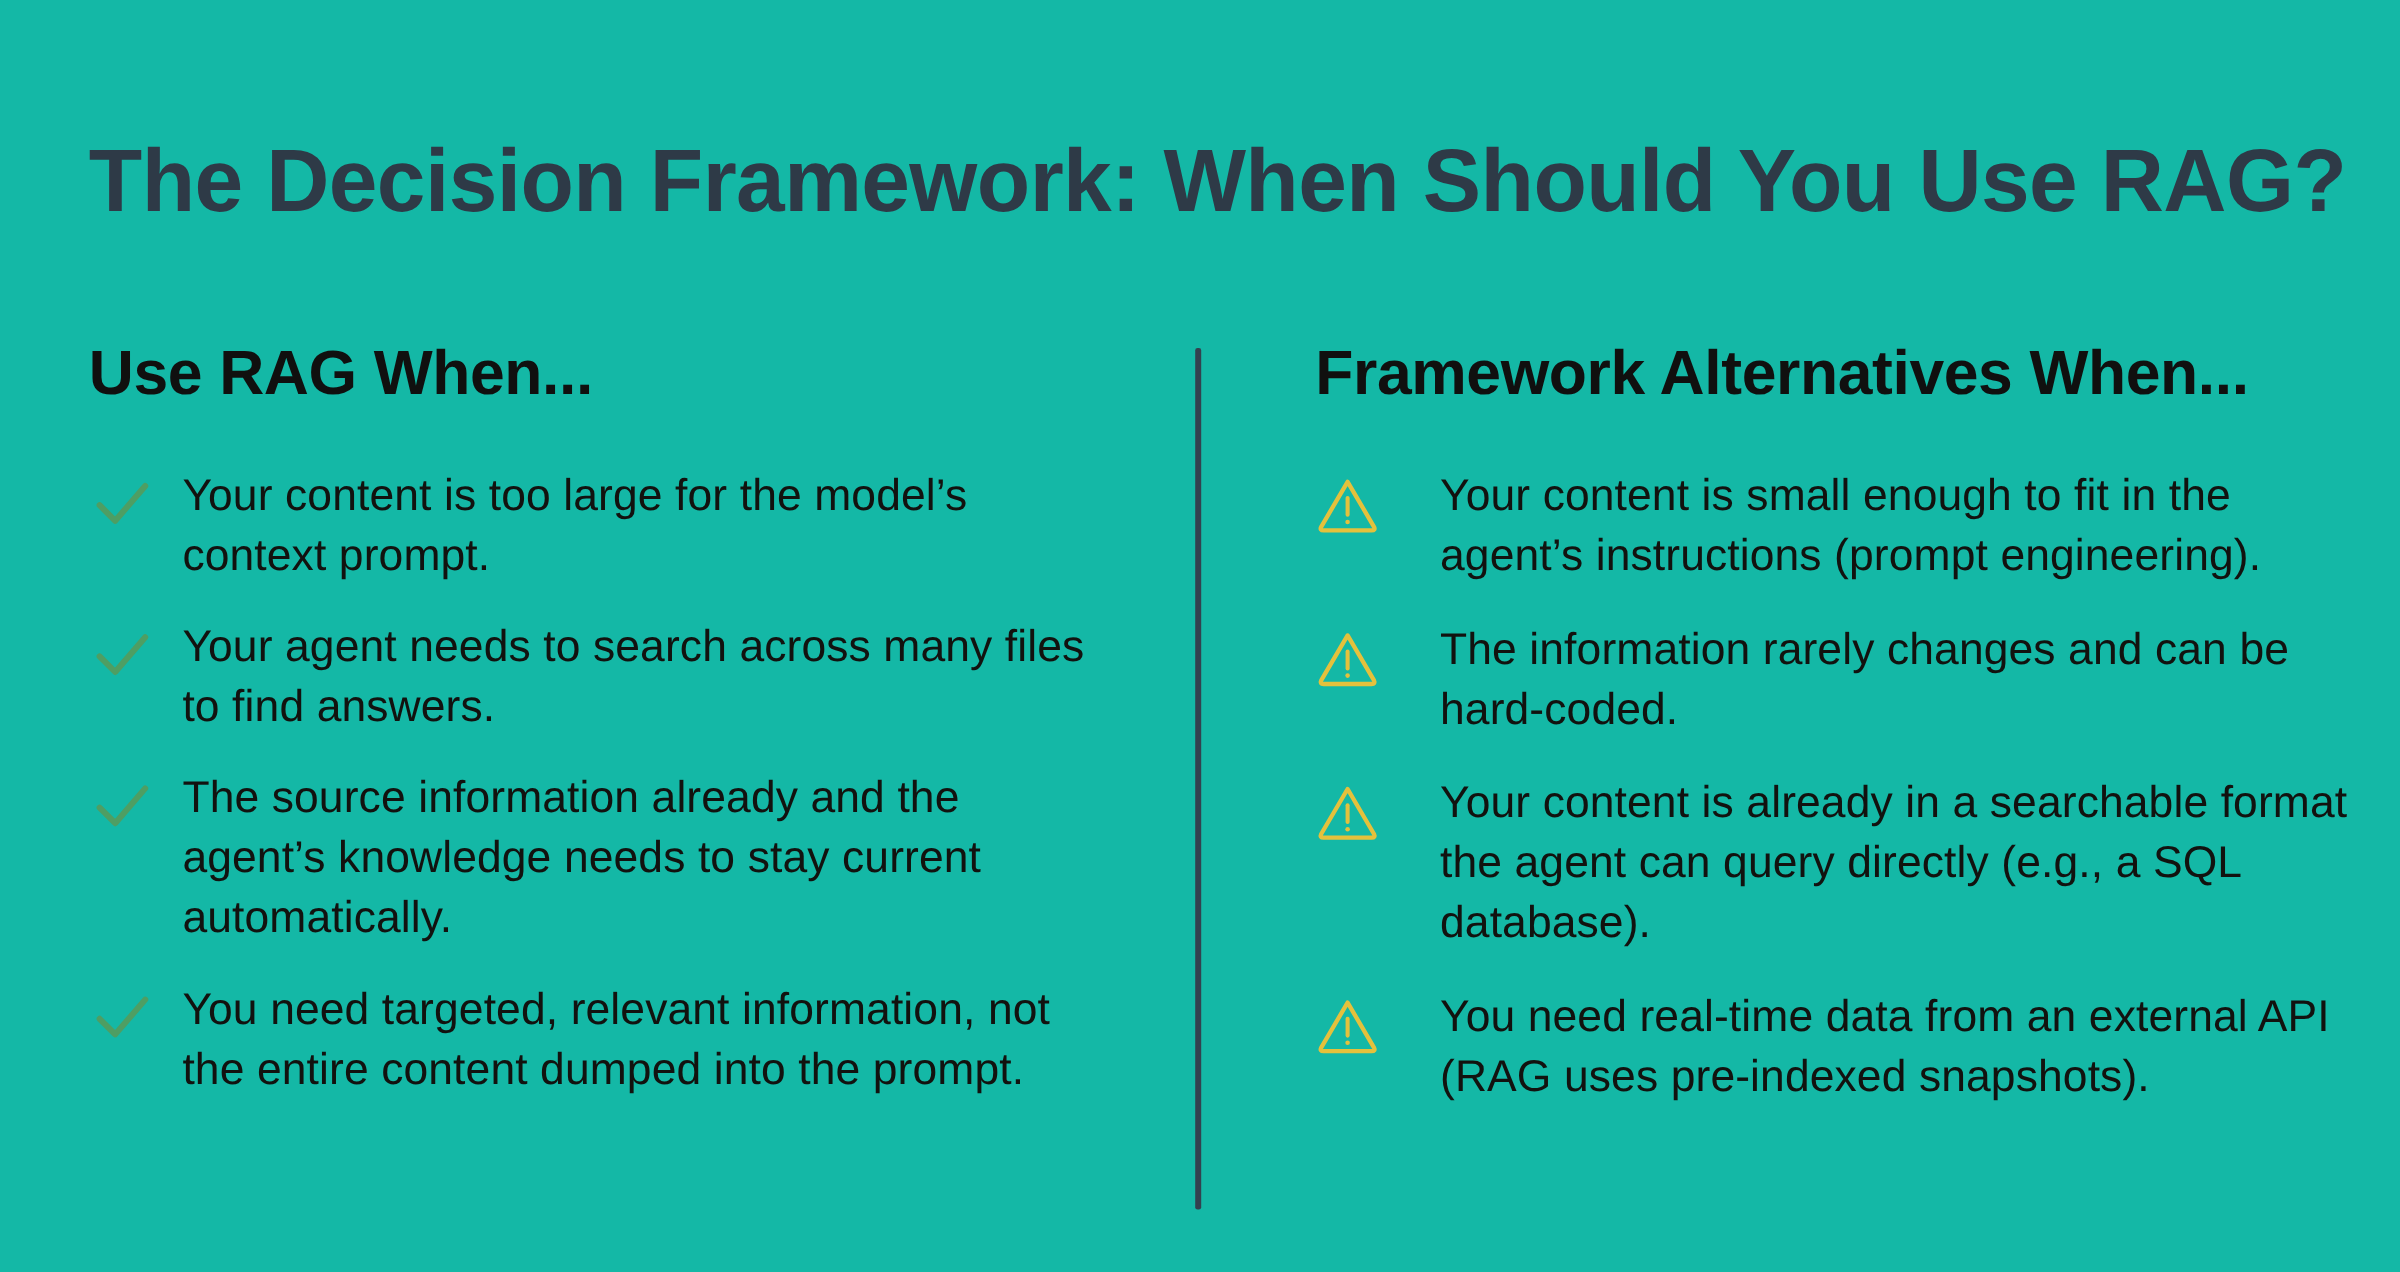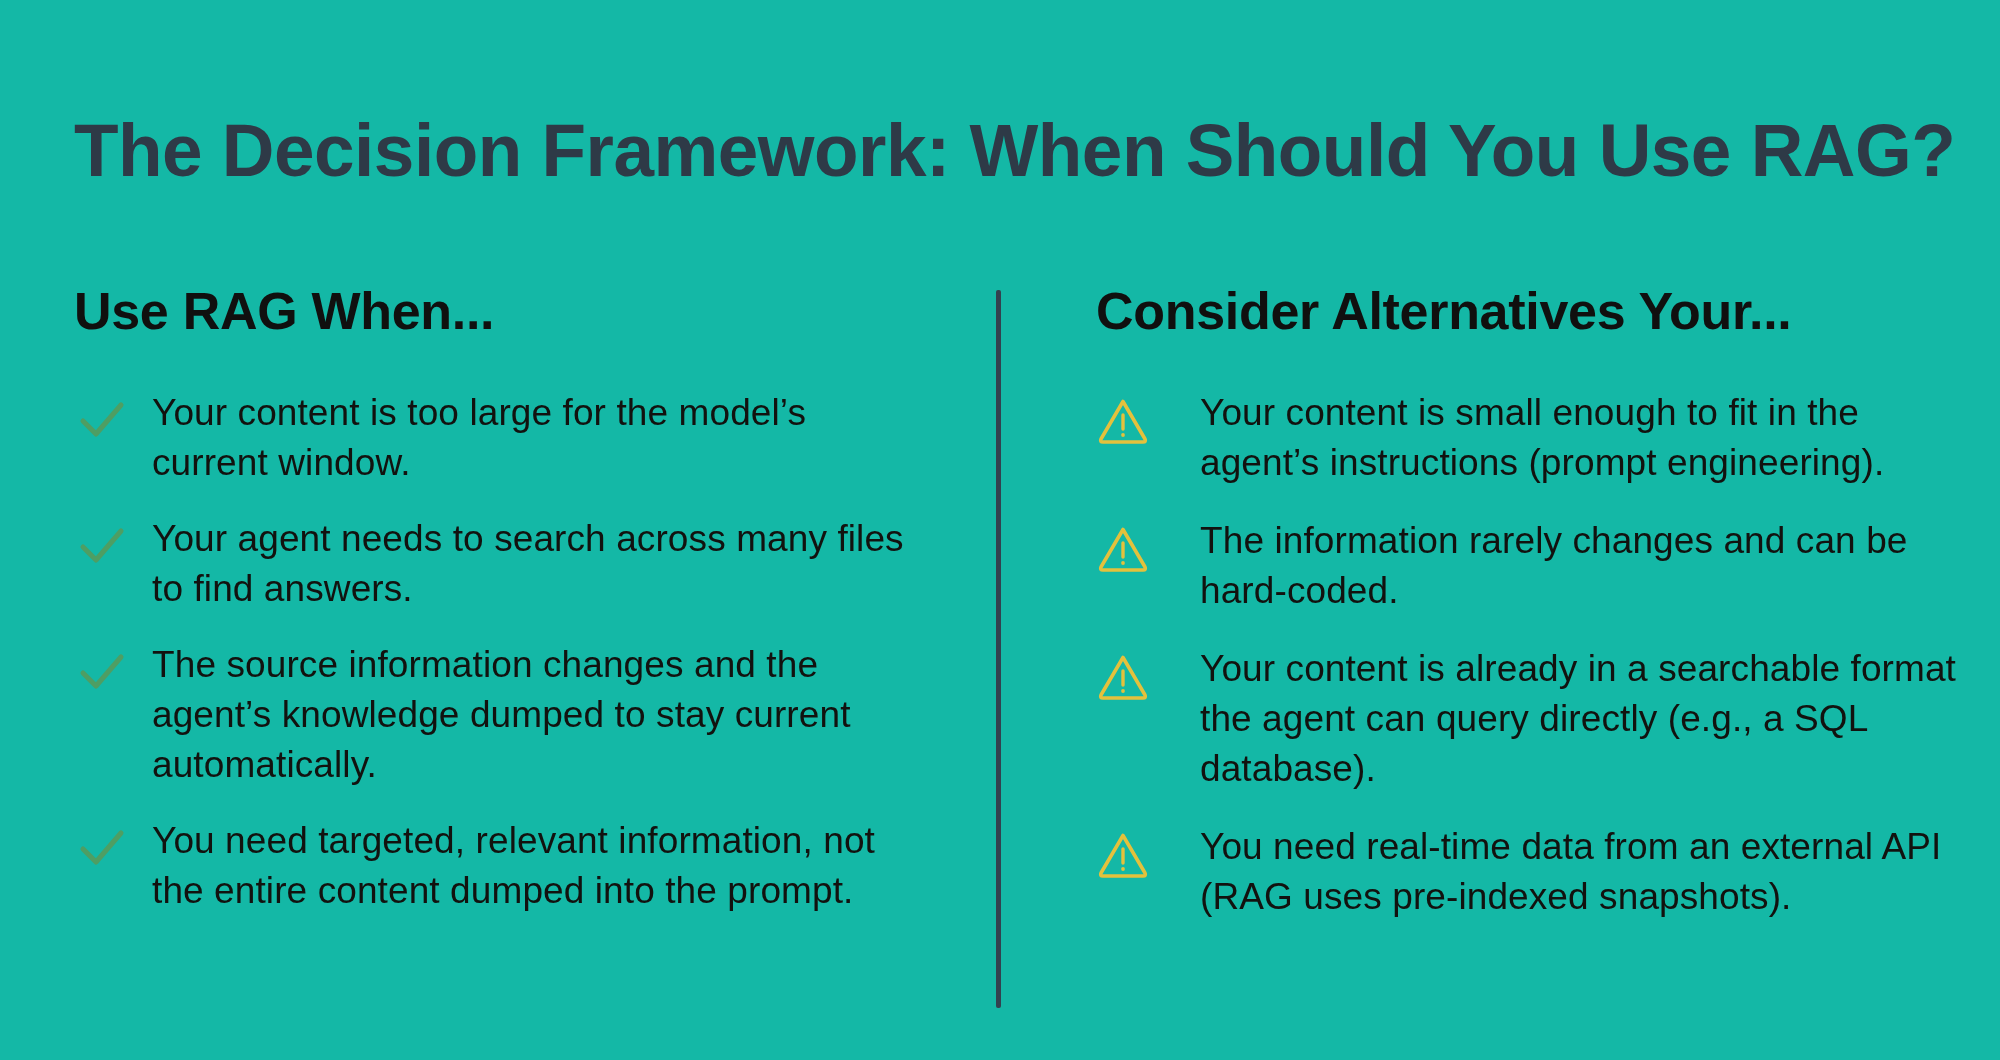--- a/index.html
+++ b/index.html
@@ -118,45 +118,45 @@
   <div class="columns">
 
     <div class="column column-left">
       <h2 class="column-heading">Use RAG When...</h2>
 
       <ul class="bullet-list">
         <li class="bullet-item">
           <svg class="bullet-icon" viewBox="0 0 56 56">
             <path d="M9 29 L22 42 L47 13" fill="none" stroke="#4E9E63" stroke-width="5" stroke-linecap="round" stroke-linejoin="round"></path>
           </svg>
-          <span class="bullet-text">Your content is too large for the model’s current window.</span>
+          <span class="bullet-text">Your content is too large for the model’s context prompt.</span>
         </li>
         <li class="bullet-item">
           <svg class="bullet-icon" viewBox="0 0 56 56">
             <path d="M9 29 L22 42 L47 13" fill="none" stroke="#4E9E63" stroke-width="5" stroke-linecap="round" stroke-linejoin="round"></path>
           </svg>
           <span class="bullet-text">Your agent needs to search across many files to find answers.</span>
         </li>
         <li class="bullet-item">
           <svg class="bullet-icon" viewBox="0 0 56 56">
             <path d="M9 29 L22 42 L47 13" fill="none" stroke="#4E9E63" stroke-width="5" stroke-linecap="round" stroke-linejoin="round"></path>
           </svg>
-          <span class="bullet-text">The source information changes and the agent’s knowledge dumped to stay current automatically.</span>
+          <span class="bullet-text">The source information already and the agent’s knowledge needs to stay current automatically.</span>
         </li>
         <li class="bullet-item">
           <svg class="bullet-icon" viewBox="0 0 56 56">
             <path d="M9 29 L22 42 L47 13" fill="none" stroke="#4E9E63" stroke-width="5" stroke-linecap="round" stroke-linejoin="round"></path>
           </svg>
           <span class="bullet-text">You need targeted, relevant information, not the entire content dumped into the prompt.</span>
         </li>
       </ul>
     </div>
 
     <div class="column column-right">
-      <h2 class="column-heading">Consider Alternatives Your...</h2>
+      <h2 class="column-heading">Framework Alternatives When...</h2>
 
       <ul class="bullet-list">
         <li class="bullet-item">
           <svg class="bullet-icon" viewBox="0 0 54 54">
             <path d="M27 7.5 L49 45 Q50.5 48 47 48 L7 48 Q3.5 48 5 45 Z" fill="none" stroke="#E4C13C" stroke-width="3.6" stroke-linejoin="round"></path>
             <line x1="27" y1="21" x2="27" y2="35" stroke="#E4C13C" stroke-width="3.4" stroke-linecap="round"></line>
             <circle cx="27" cy="41" r="1.9" fill="#E4C13C"></circle>
           </svg>
           <span class="bullet-text">Your content is small enough to fit in the agent’s instructions (prompt engineering).</span>
         </li>

